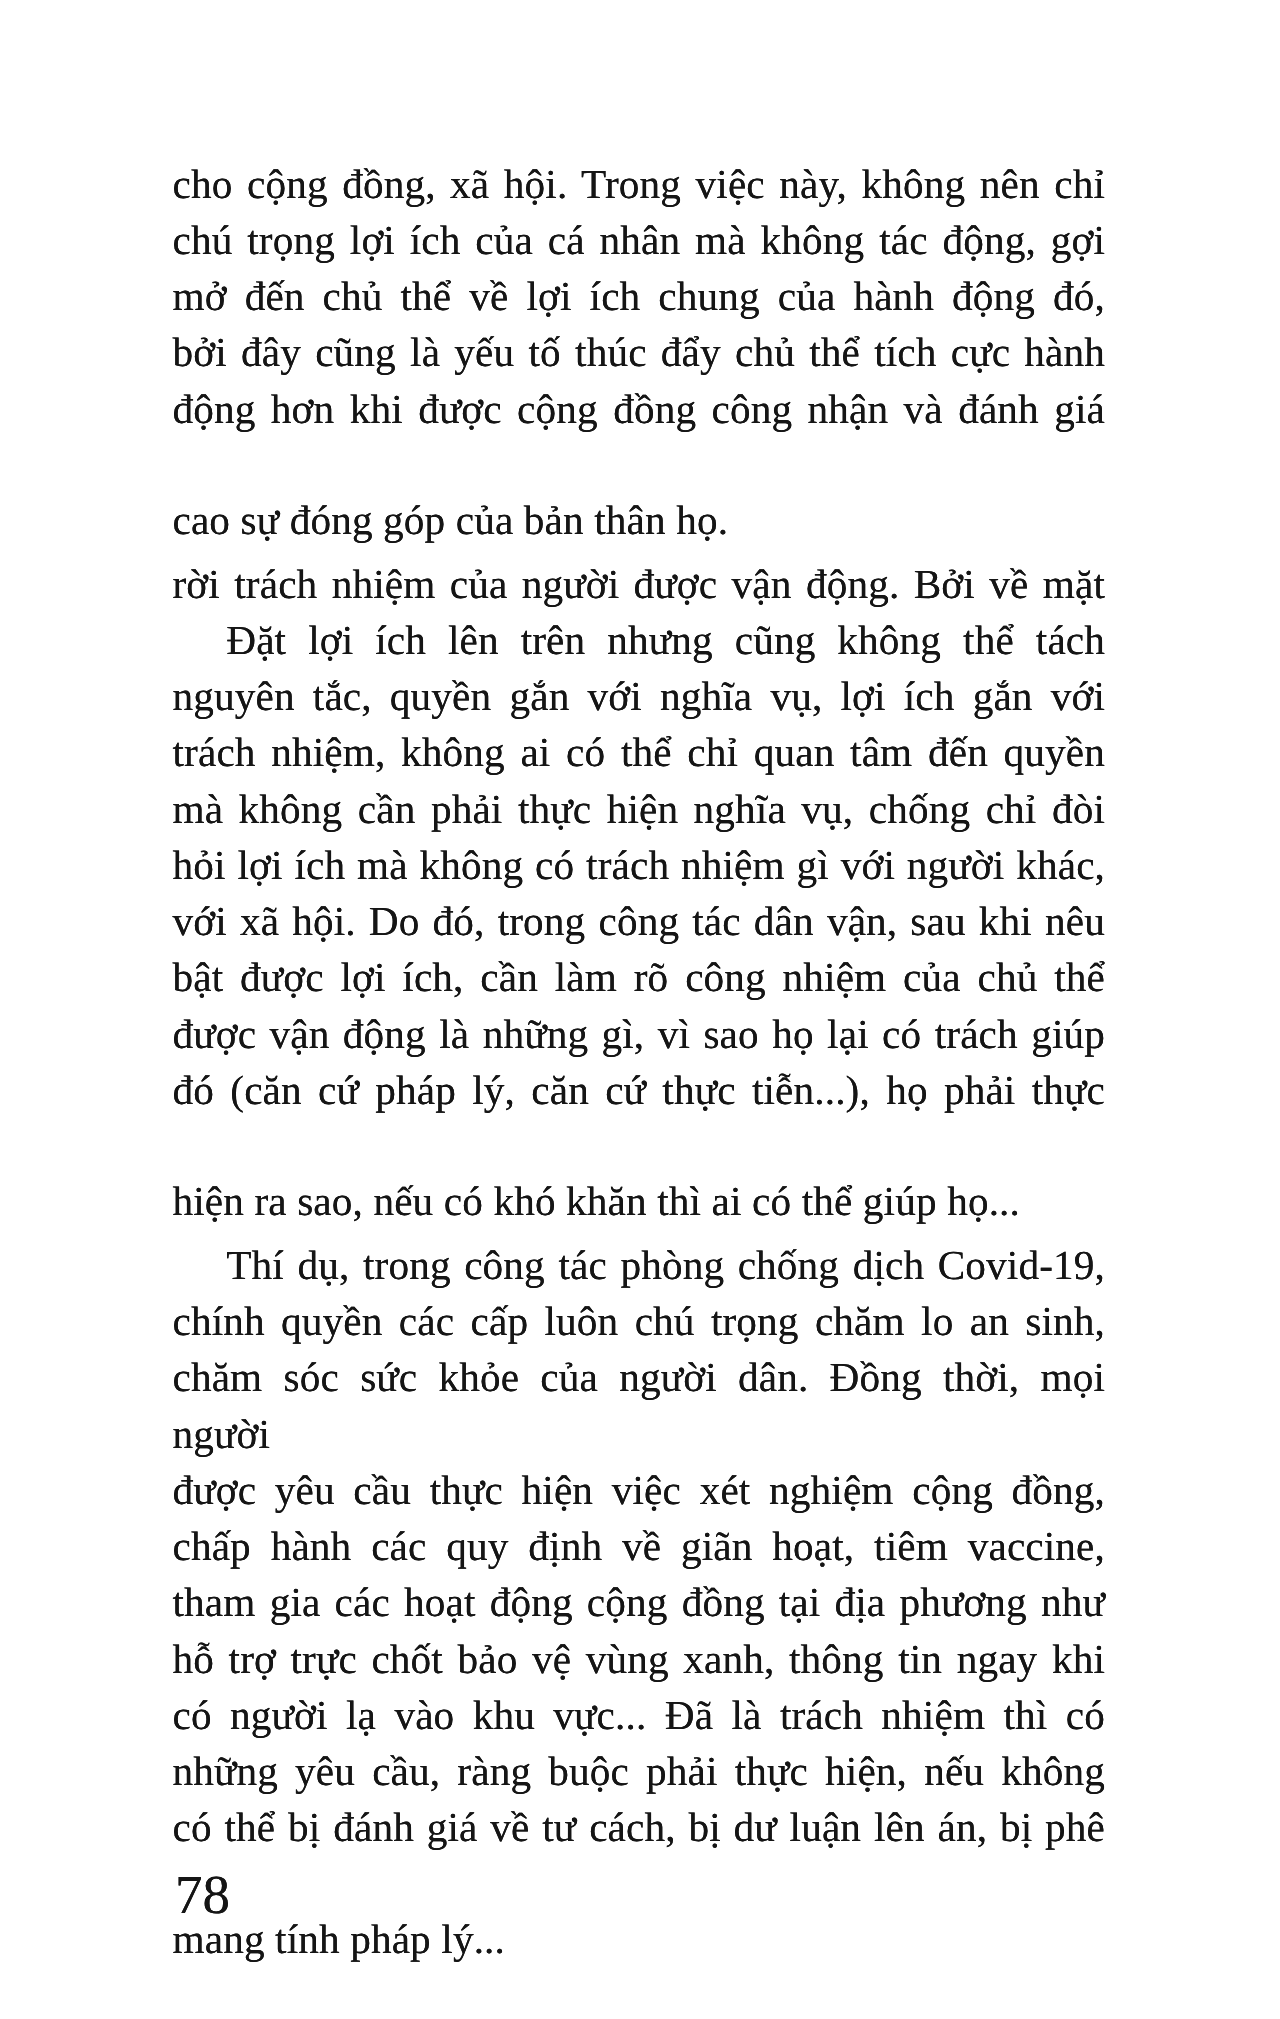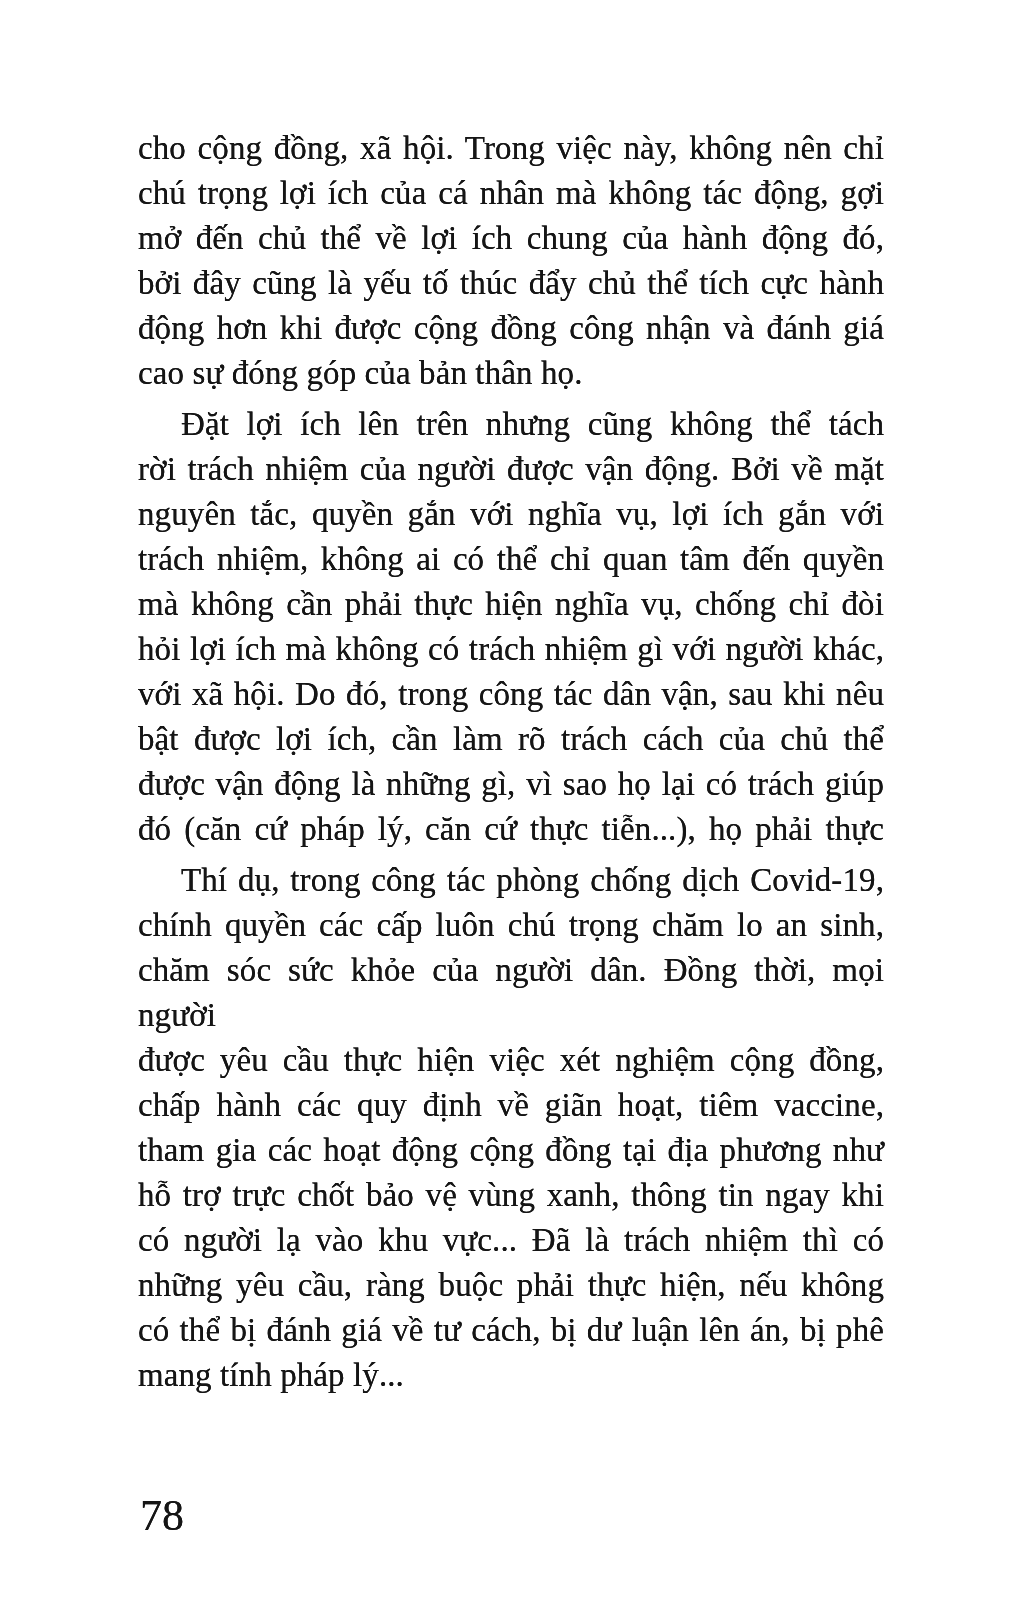--- a/index.html
+++ b/index.html
@@ -30,20 +30,21 @@
   .para { margin: 0; }
   .para + .para { margin-top: 6px; }
   .line {
     text-align: justify;
     text-align-last: justify;
     white-space: normal;
   }
   .line.last {
     text-align: center;
     text-align-last: left;
+    margin-top: 44px;
   }
   .line.first-indent {
     padding-left: 43px;
   }
   .page-number {
     position: absolute;
     left: 140px;
     top: 1496px;
     font-size: 44px;
     line-height: 40px;
@@ -57,30 +58,31 @@
   <div class="text-block">
       <div class="para">
         <div class="line">cho cộng đồng, xã hội. Trong việc này, không nên chỉ</div>
         <div class="line">chú trọng lợi ích của cá nhân mà không tác động, gợi</div>
         <div class="line">mở đến chủ thể về lợi ích chung của hành động đó,</div>
         <div class="line">bởi đây cũng là yếu tố thúc đẩy chủ thể tích cực hành</div>
         <div class="line">động hơn khi được cộng đồng công nhận và đánh giá</div>
         <div class="line last">cao sự đóng góp của bản thân họ.</div>
       </div>
       <div class="para">
+        <div class="line">rời trách nhiệm của người được vận động. Bởi về mặt</div>
         <div class="line first-indent">Đặt lợi ích lên trên nhưng cũng không thể tách</div>
-        <div class="line">rời trách nhiệm của người được vận động. Bởi về mặt</div>
         <div class="line">nguyên tắc, quyền gắn với nghĩa vụ, lợi ích gắn với</div>
         <div class="line">trách nhiệm, không ai có thể chỉ quan tâm đến quyền</div>
         <div class="line">mà không cần phải thực hiện nghĩa vụ, chống chỉ đòi</div>
         <div class="line">hỏi lợi ích mà không có trách nhiệm gì với người khác,</div>
         <div class="line">với xã hội. Do đó, trong công tác dân vận, sau khi nêu</div>
-        <div class="line">bật được lợi ích, cần làm rõ trách cách của chủ thể</div>
+        <div class="line">bật được lợi ích, cần làm rõ công nhiệm của chủ thể</div>
         <div class="line">được vận động là những gì, vì sao họ lại có trách giúp</div>
         <div class="line">đó (căn cứ pháp lý, căn cứ thực tiễn...), họ phải thực</div>
+        <div class="line last">hiện ra sao, nếu có khó khăn thì ai có thể giúp họ...</div>
       </div>
       <div class="para">
         <div class="line first-indent">Thí dụ, trong công tác phòng chống dịch Covid-19,</div>
         <div class="line">chính quyền các cấp luôn chú trọng chăm lo an sinh,</div>
         <div class="line">chăm sóc sức khỏe của người dân. Đồng thời, mọi người</div>
         <div class="line">được yêu cầu thực hiện việc xét nghiệm cộng đồng,</div>
         <div class="line">chấp hành các quy định về giãn hoạt, tiêm vaccine,</div>
         <div class="line">tham gia các hoạt động cộng đồng tại địa phương như</div>
         <div class="line">hỗ trợ trực chốt bảo vệ vùng xanh, thông tin ngay khi</div>
         <div class="line">có người lạ vào khu vực... Đã là trách nhiệm thì có</div>

